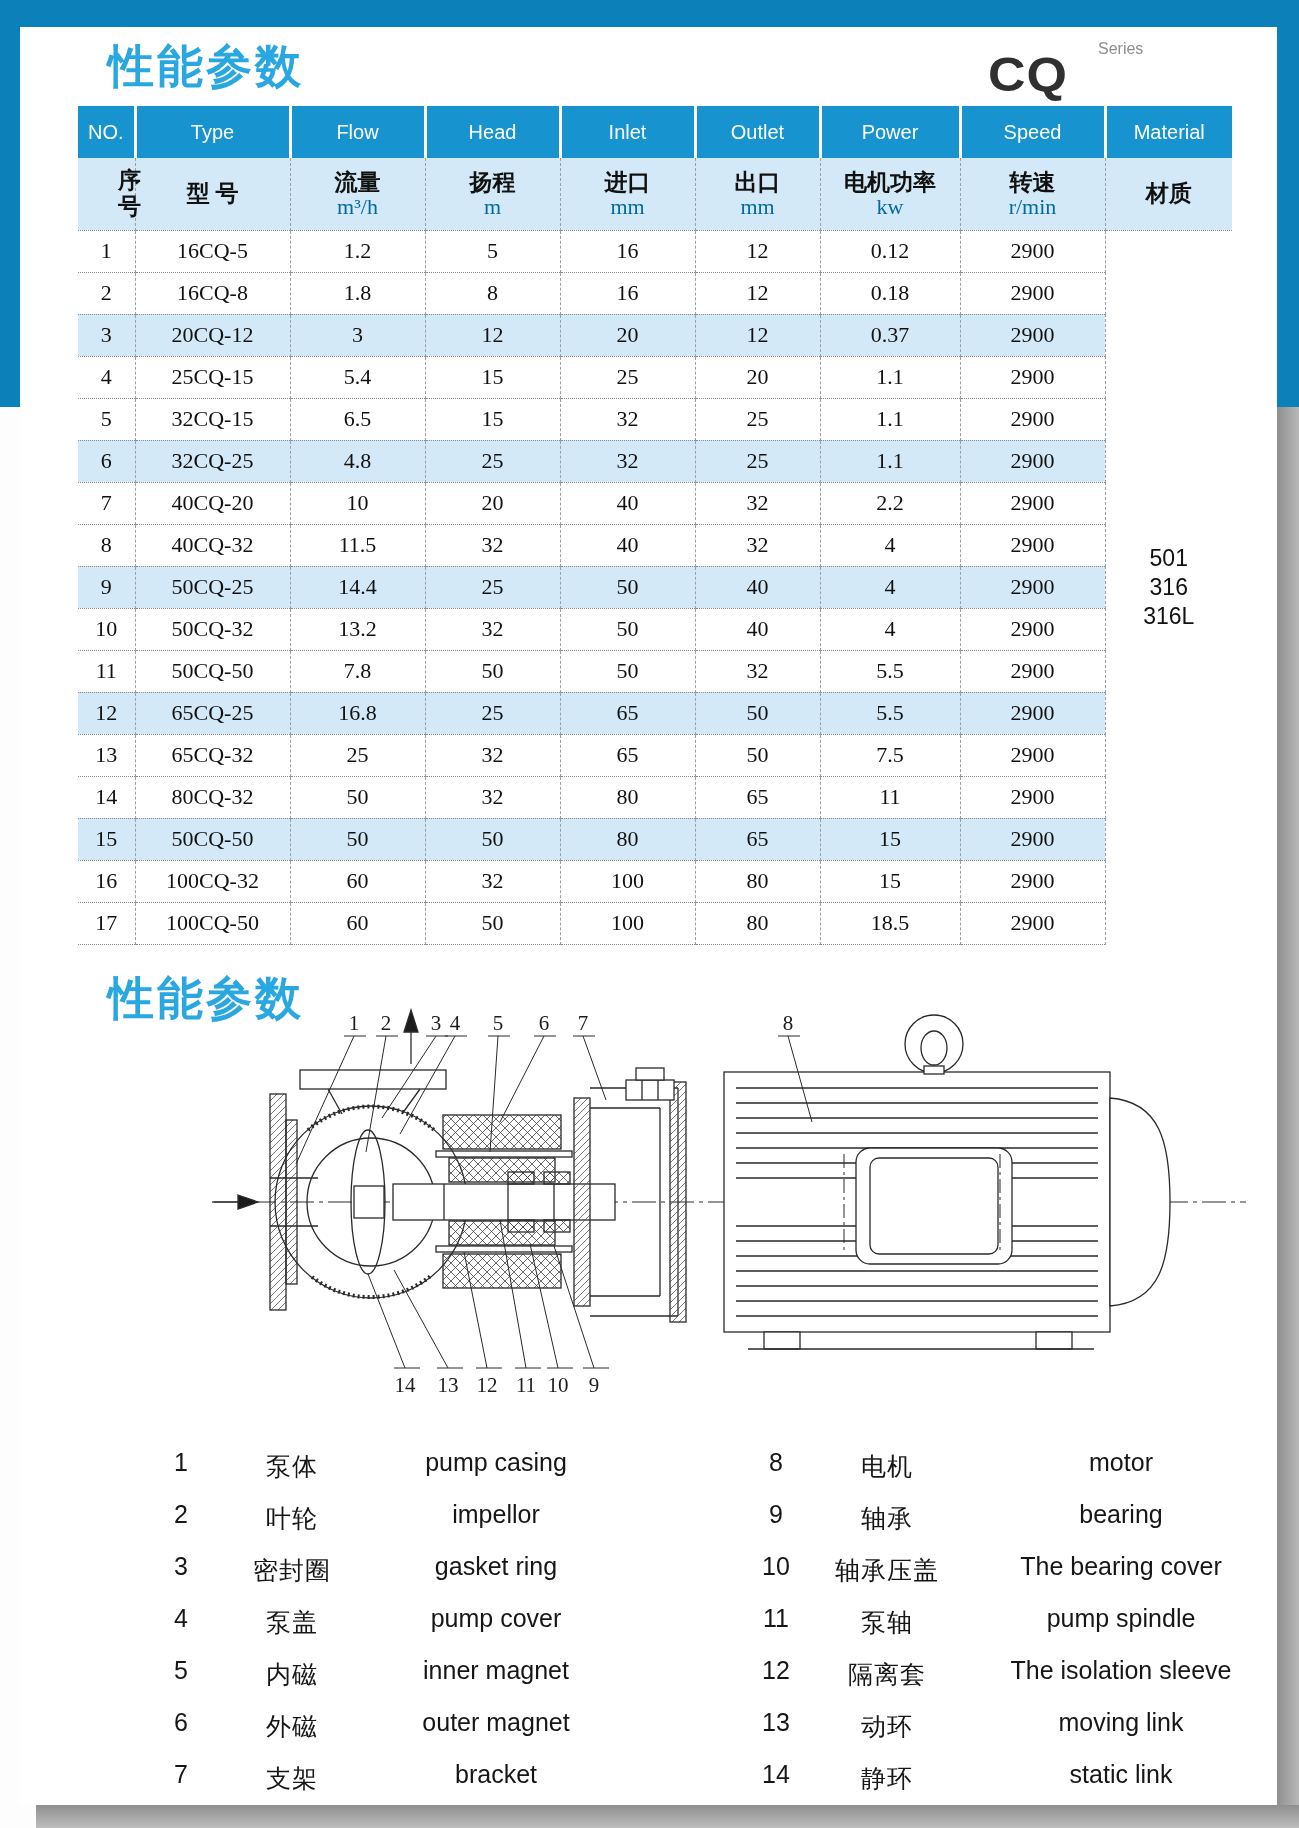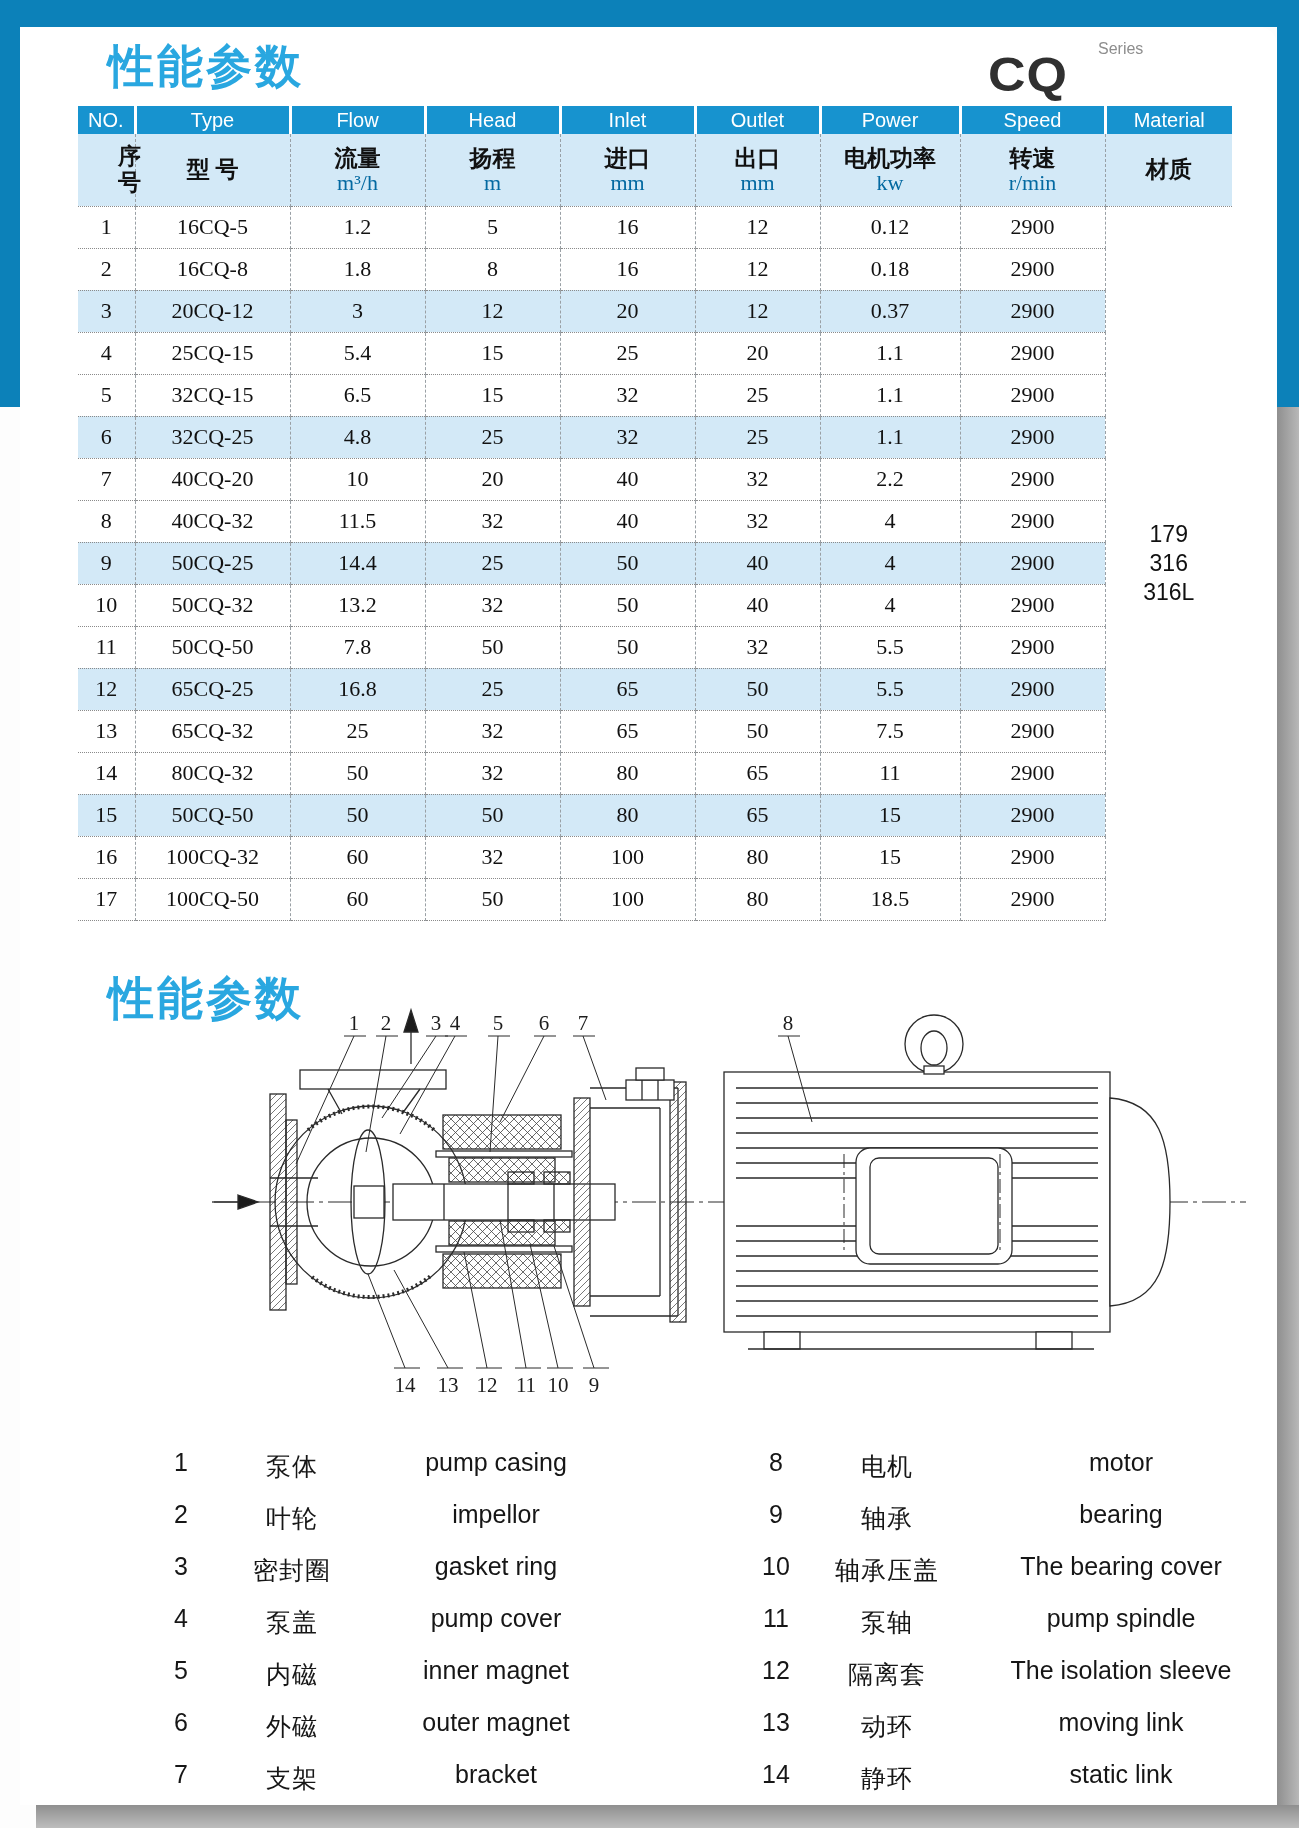--- a/index.html
+++ b/index.html
@@ -28,21 +28,21 @@
   #title2 { top:968px; }
 
   .logo { position:absolute; left:988px; top:44px; font-size:52px; font-weight:900;
     color:#303030; letter-spacing:1px; transform:scaleY(.92); }
   .logo-series { position:absolute; left:1098px; top:40px; font-size:16px; color:#8d8d8d; }
 
   
   table.spec { position:absolute; left:78px; top:106px; width:1154px;
     border-collapse:collapse; table-layout:fixed; }
   table.spec td { text-align:center; vertical-align:middle; }
-  tr.h-en td { height:28px; background:var(--hblue); color:#fff; font-size:20px;
+  tr.h-en td { height:52px; background:var(--hblue); color:#fff; font-size:20px;
     font-weight:400; border-left:3px solid #fff; }
   tr.h-en td:first-child { border-left:none; }
   tr.h-cn td { height:72px; background:var(--lblue); border-left:1px dashed #98a0a6;
     font-family:"Liberation Serif", serif; }
   tr.h-cn td:first-child { border-left:none;padding-left:40px; }
   tr.h-cn .cn { font-size:23px; font-weight:bold; color:#111; line-height:26px; }
   tr.h-cn .unit { font-size:22px; color:#0369a1; line-height:22px; }
   tbody td { height:42px; font-family:"Liberation Serif", serif; font-size:22px; color:#111;
     border-top:1px dotted #8a8a8a; border-left:1px dashed #9aa0a5; }
   tbody td:first-child { border-left:none; }
@@ -146,21 +146,21 @@
         <tr>
           <td>1</td>
           <td>16CQ-5</td>
           <td>1.2</td>
           <td>5</td>
           <td>16</td>
           <td>12</td>
           <td>0.12</td>
           <td>2900</td>
           <td rowspan="17" class="material-cell">
-            <div>179</div>
+            <div>501</div>
             <div>316</div>
             <div>316L</div>
           </td>
         </tr>
         <tr>
           <td>2</td>
           <td>16CQ-8</td>
           <td>1.8</td>
           <td>8</td>
           <td>16</td>

